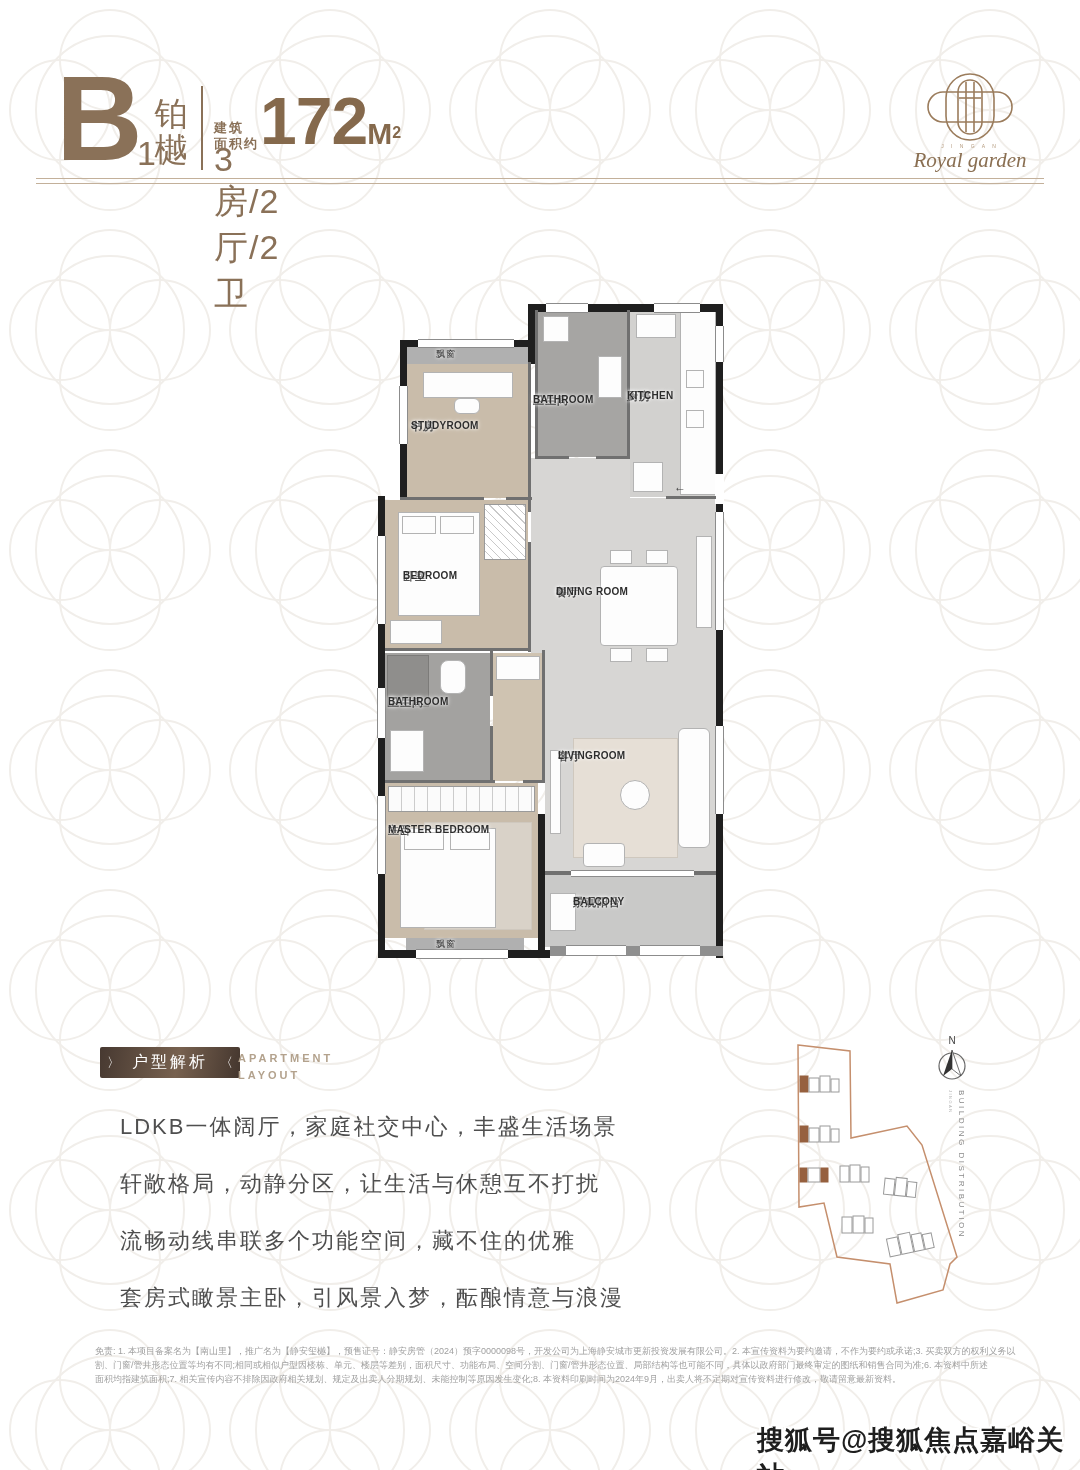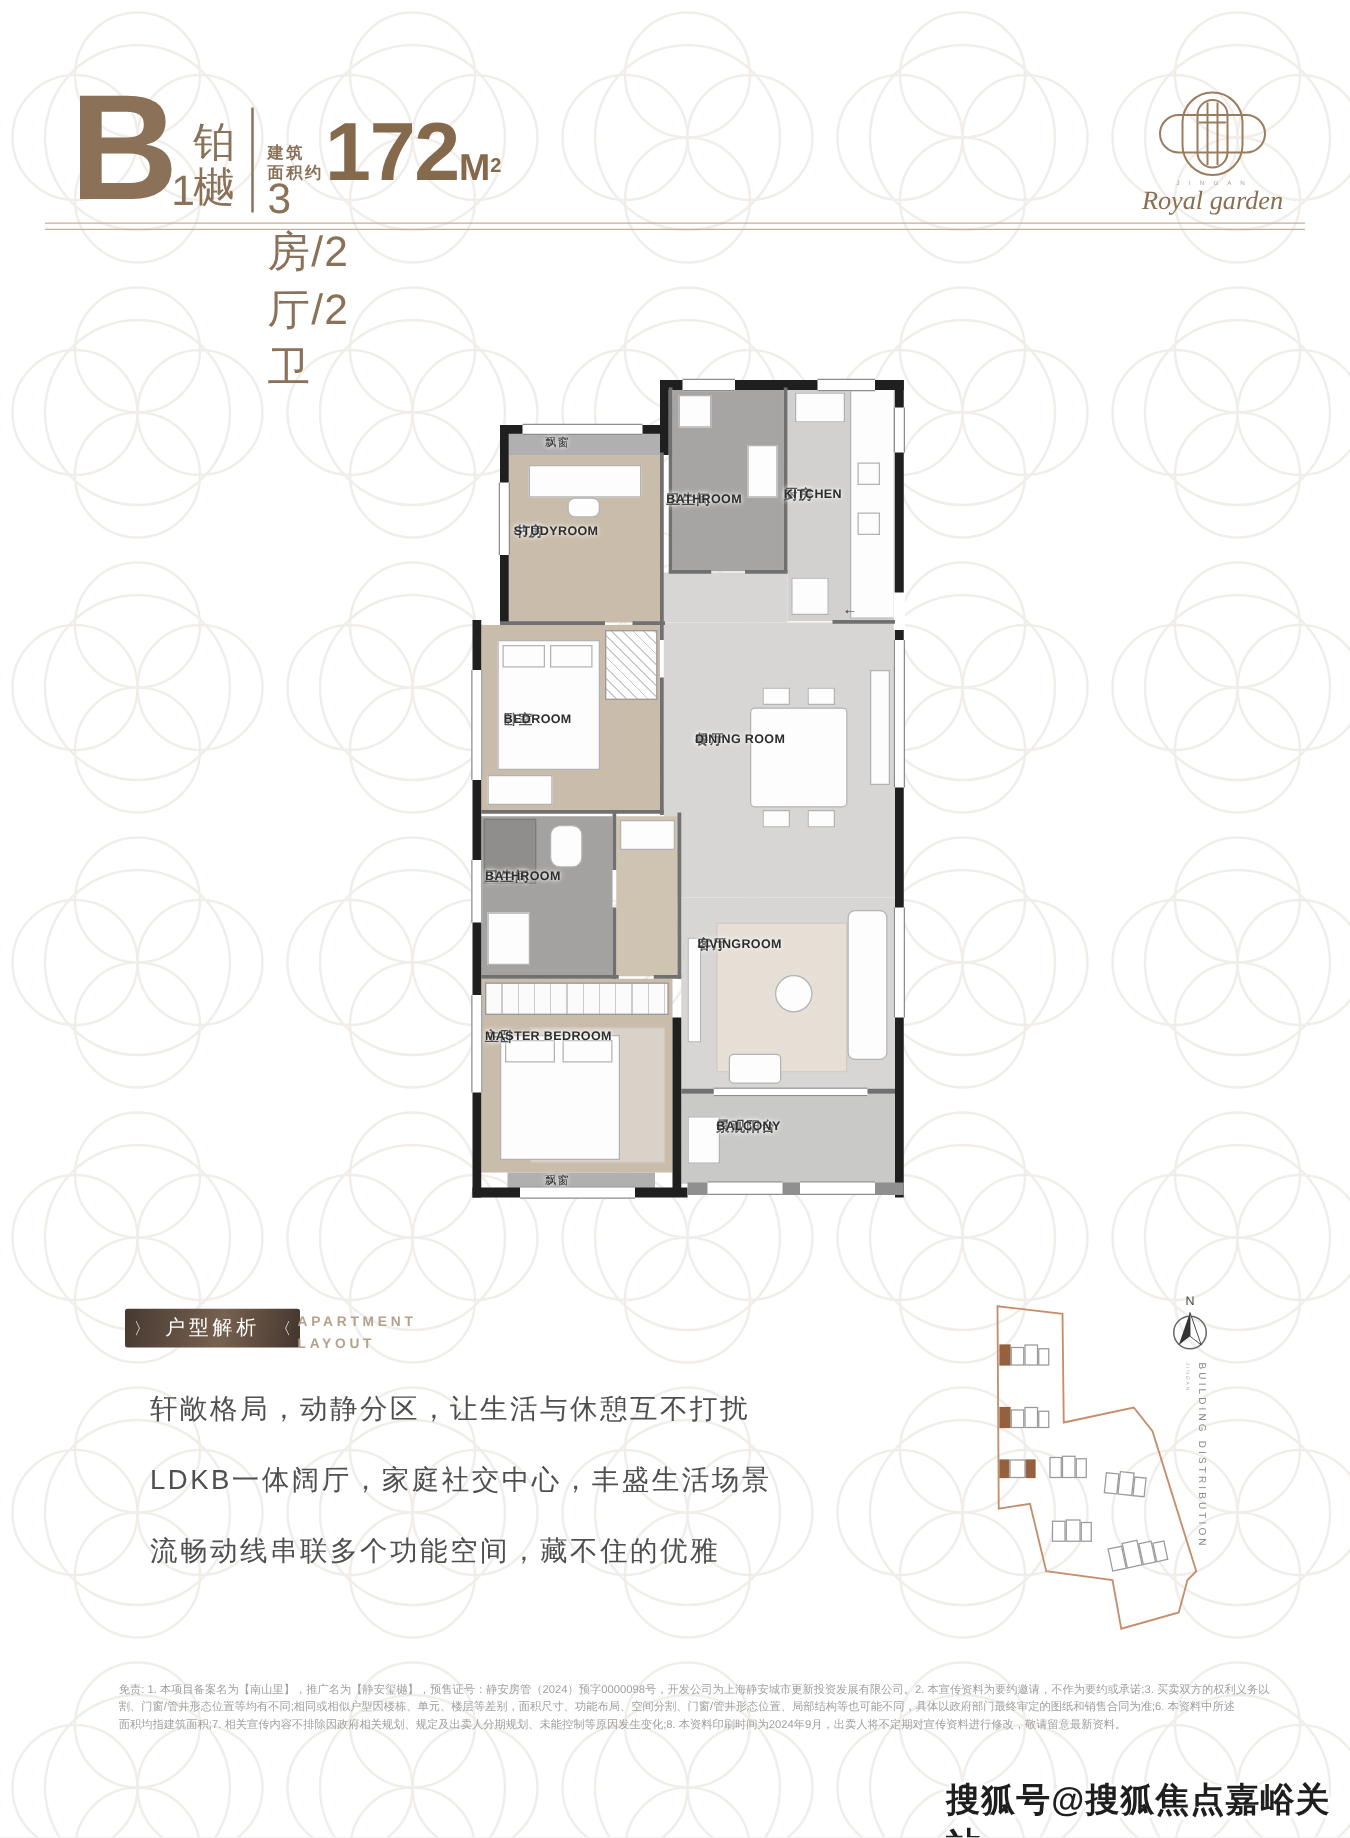--- a/index.html
+++ b/index.html
@@ -8,21 +8,21 @@
   .bgpat{position:absolute;left:0;top:0;z-index:0;}
   .layer{position:absolute;z-index:1;}
 
   
   .b-letter{position:absolute;left:56px;top:58px;font-size:120px;line-height:1;
             font-weight:700;color:#8a7158;letter-spacing:-2px;}
   .b-sub{position:absolute;left:137px;top:134px;font-size:34px;color:#8a7158;font-weight:400;}
   .tname{position:absolute;left:153px;top:96px;color:#8a7158;font-size:33px;line-height:1.1;
          font-weight:500;width:36px;text-align:center;}
   .vline{position:absolute;left:201px;top:86px;width:2px;height:84px;background:#8a7158;}
-  .area-wrap{position:absolute;left:214px;top:90px;display:flex;align-items:center;}
+  .area-wrap{position:absolute;left:214px;top:90px;display:flex;align-items:flex-end;}
   .area-small{color:#8a7158;font-size:13px;line-height:1.25;font-weight:700;width:46px;
               margin-top:18px;text-align:justify;}
   .area-small span{display:block;letter-spacing:2px;}
   .area-num{color:#85694c;font-size:66px;font-weight:700;line-height:0.95;letter-spacing:-1px;}
   .area-unit{color:#85694c;font-size:30px;font-weight:700;}
   .area-sup{color:#85694c;font-size:16px;font-weight:700;vertical-align:super;}
   .spec{position:absolute;left:214px;top:140px;color:#8a7158;font-size:34px;letter-spacing:1px;}
   .dline{position:absolute;left:36px;top:178px;width:1008px;height:4px;
          border-top:1px solid #c3b09a;border-bottom:1px solid #c3b09a;}
   .logo{position:absolute;left:880px;top:68px;}
@@ -269,23 +269,24 @@
   <div class="badge layer">
     <span class="c">〉</span>
     <span class="t">户型解析</span>
     <span class="c">〈</span>
   </div>
   <div class="sub-en layer">
     <div>APARTMENT</div>
     <div>LAYOUT</div>
   </div>
   <div class="para layer">
+    <div>LDKB一体阔厅，家庭社交中心，丰盛生活场景</div>
     <div>轩敞格局，动静分区，让生活与休憩互不打扰</div>
-    <div>LDKB一体阔厅，家庭社交中心，丰盛生活场景</div>
     <div>流畅动线串联多个功能空间，藏不住的优雅</div>
+    <div>套房式瞰景主卧，引风景入梦，酝酿情意与浪漫</div>
   </div>
 
   <svg class="sitemap layer" width="240" height="290" viewBox="0 0 240 290">
     <polygon points="26,13 78,19 79,106 135,94 150,113 185,225 178,232 171,258 125,271 118,232 65,225 52,171 27,175" fill="none" stroke="#c58f6d" stroke-width="1.5"></polygon>
 
     <g stroke="#9a9a9a" stroke-width="1" fill="#ffffff">
       <rect x="28" y="44" width="8" height="16" fill="#96603f" stroke="#96603f"></rect>
       <rect x="37" y="46" width="10" height="14"></rect>
         <rect x="48" y="44" width="10" height="16"></rect>
         <rect x="59" y="47" width="8" height="13"></rect>

